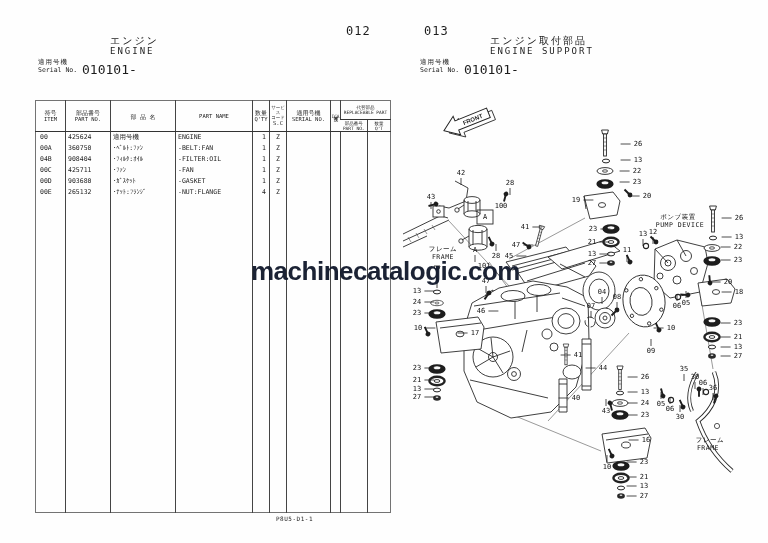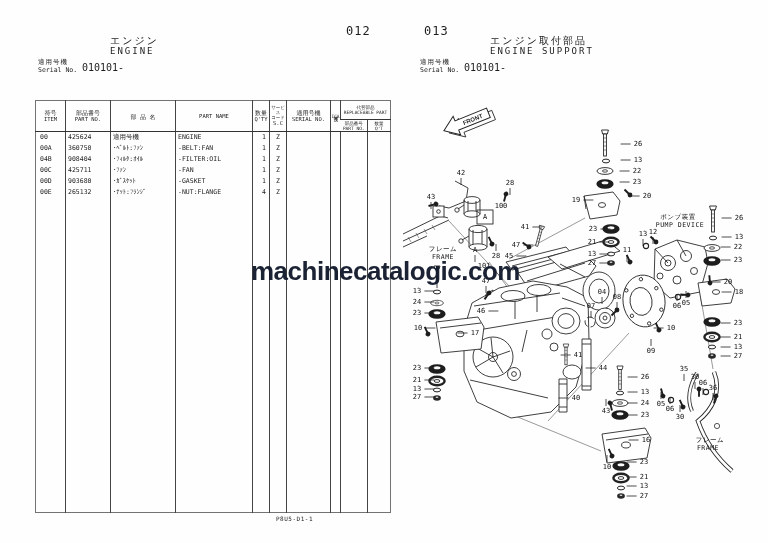--- a/index.html
+++ b/index.html
@@ -5,21 +5,21 @@
   html,body{margin:0;padding:0;background:#e8e8e8}
   #stage{position:relative;width:768px;height:543px;background:#fefefe;overflow:hidden;
          font-family:"DejaVu Sans Mono","Liberation Sans",sans-serif;color:#1c1c1c;}
   .abs{position:absolute}
   .ctr{text-align:left}
   .pagenum{font-size:12px;letter-spacing:1px}
   .title-jp{font-size:10px;letter-spacing:2px}
   .title-en{font-size:9px;letter-spacing:2px}
   .ser-jp{font-size:6.5px;letter-spacing:1px}
   .ser-en{font-size:6.5px}
-  .ser-val{font-size:10px}
+  .ser-val{font-size:13px}
   .footer{font-size:6px;letter-spacing:.5px}
 
   
   #tableWrap{left:35px;top:100px;width:355px;height:413px}
   table.parts{border-collapse:collapse;table-layout:fixed;width:355px;height:413px;
               border:1px solid #737373;font-size:6.5px}
   table.parts th{border-left:1px solid #444;border-bottom:1px solid #333;font-weight:normal;
                  text-align:center;vertical-align:middle;padding:0;overflow:hidden}
   table.parts td{border-left:1px solid #444;padding:0 2px;overflow:hidden;white-space:nowrap;
                  line-height:10px;vertical-align:middle}

